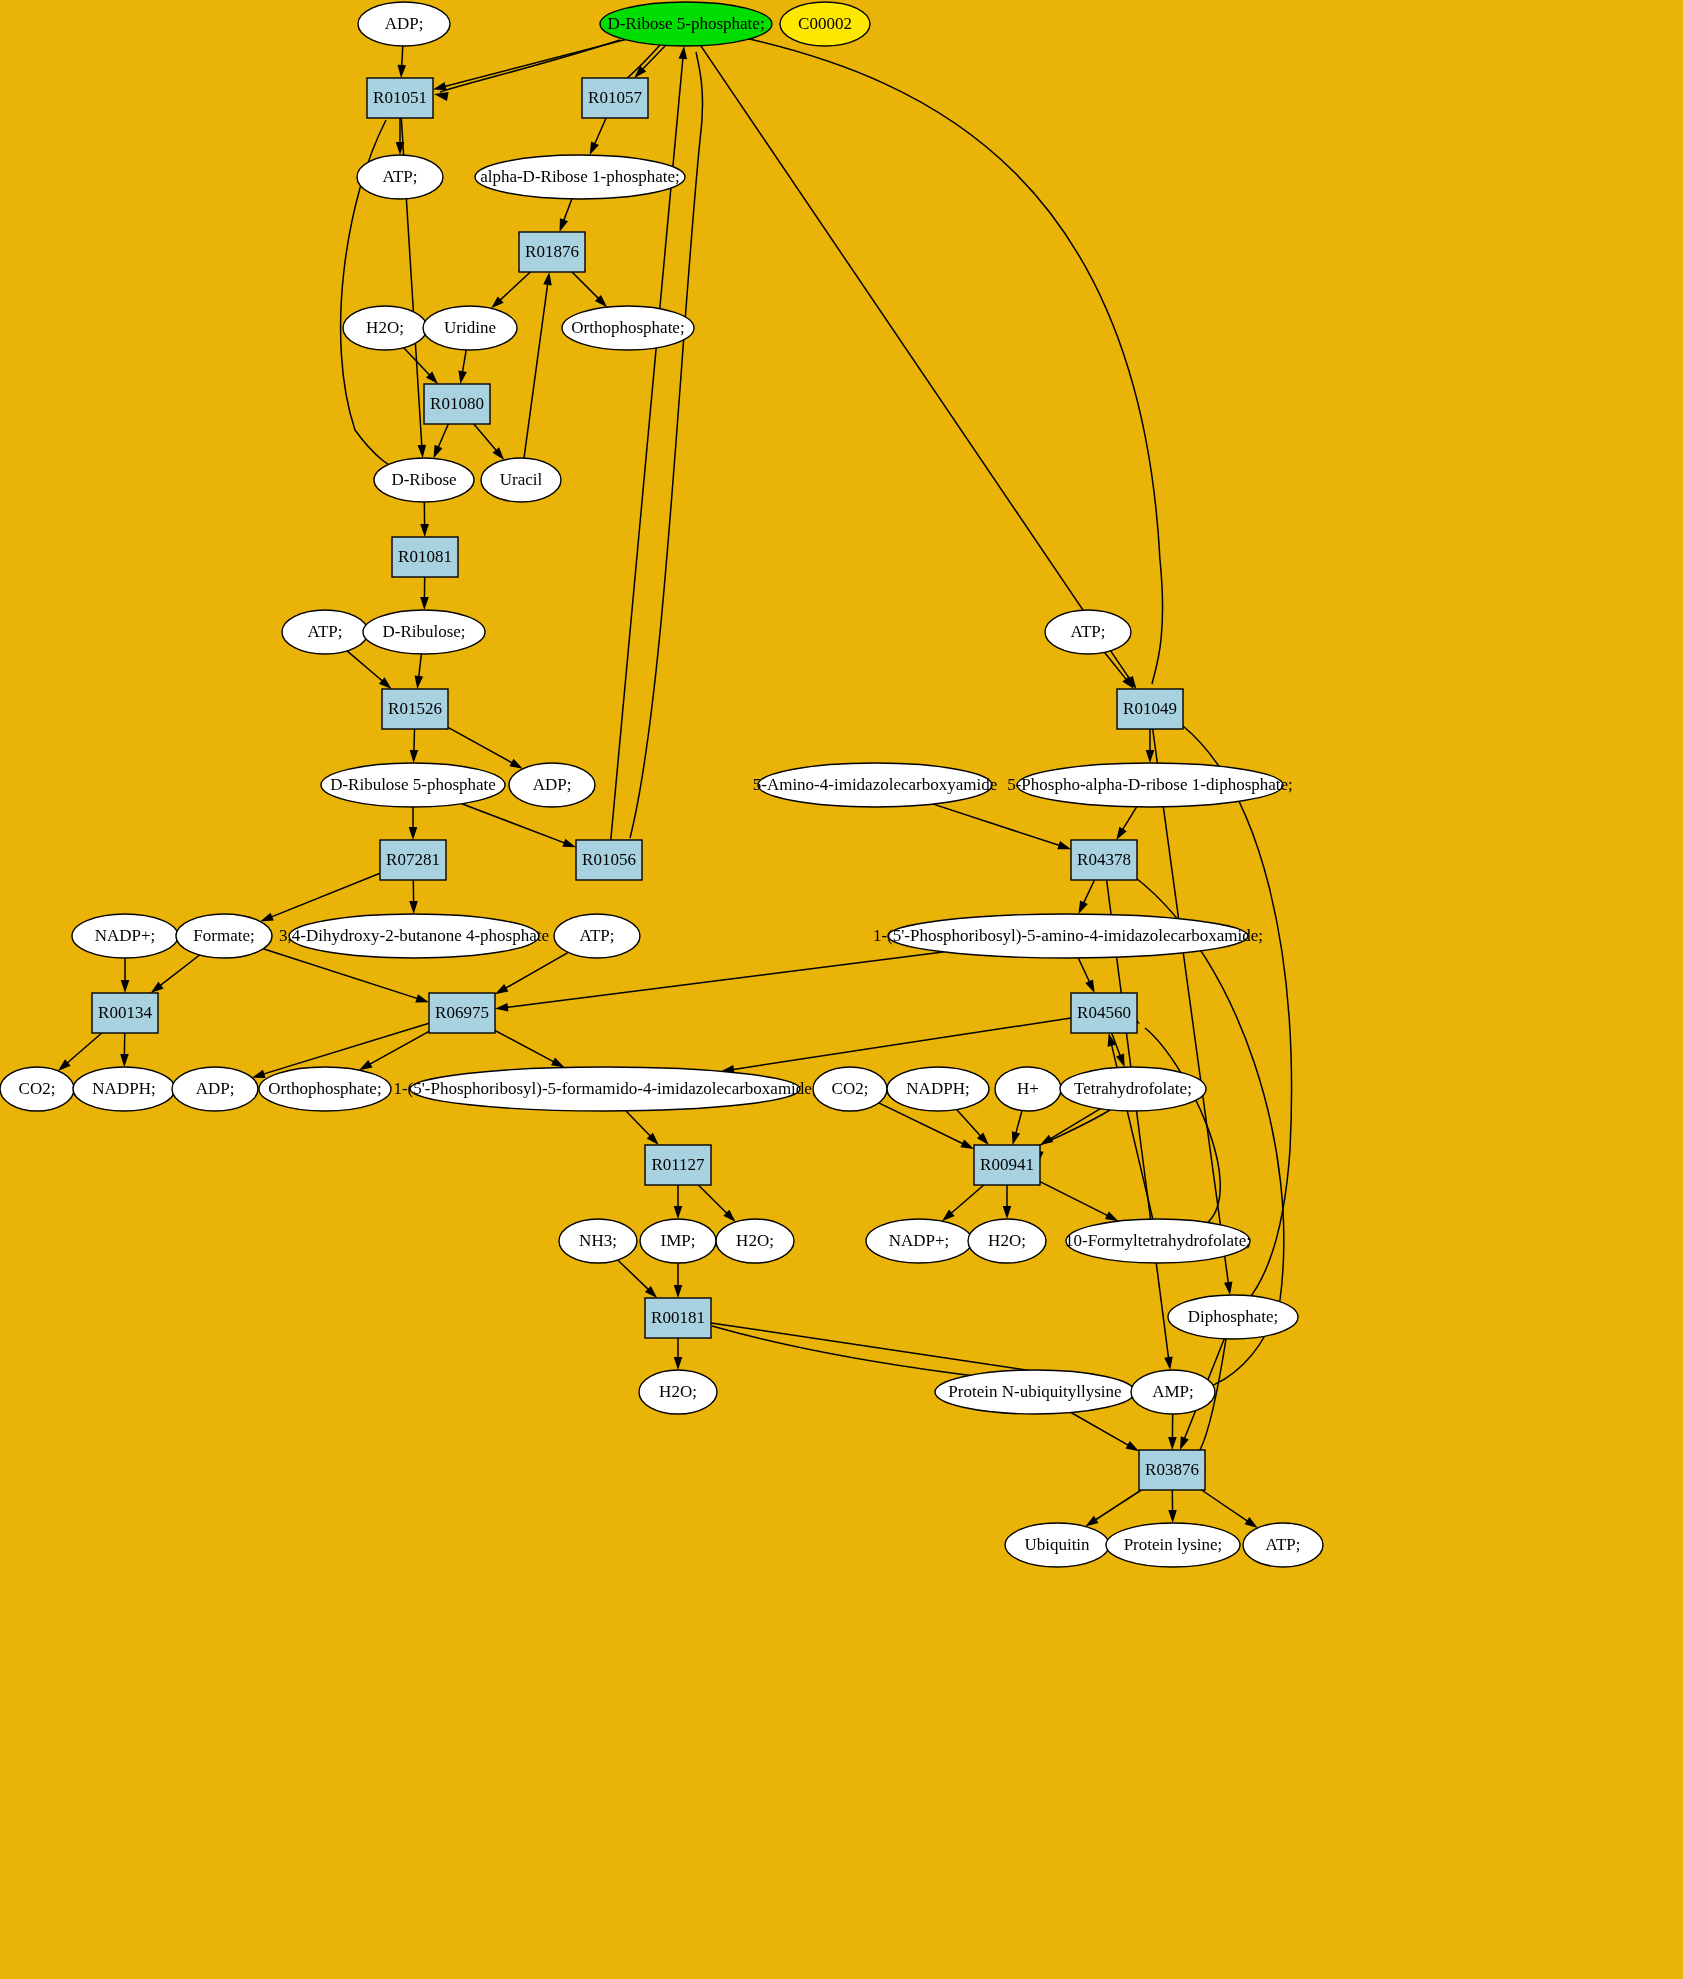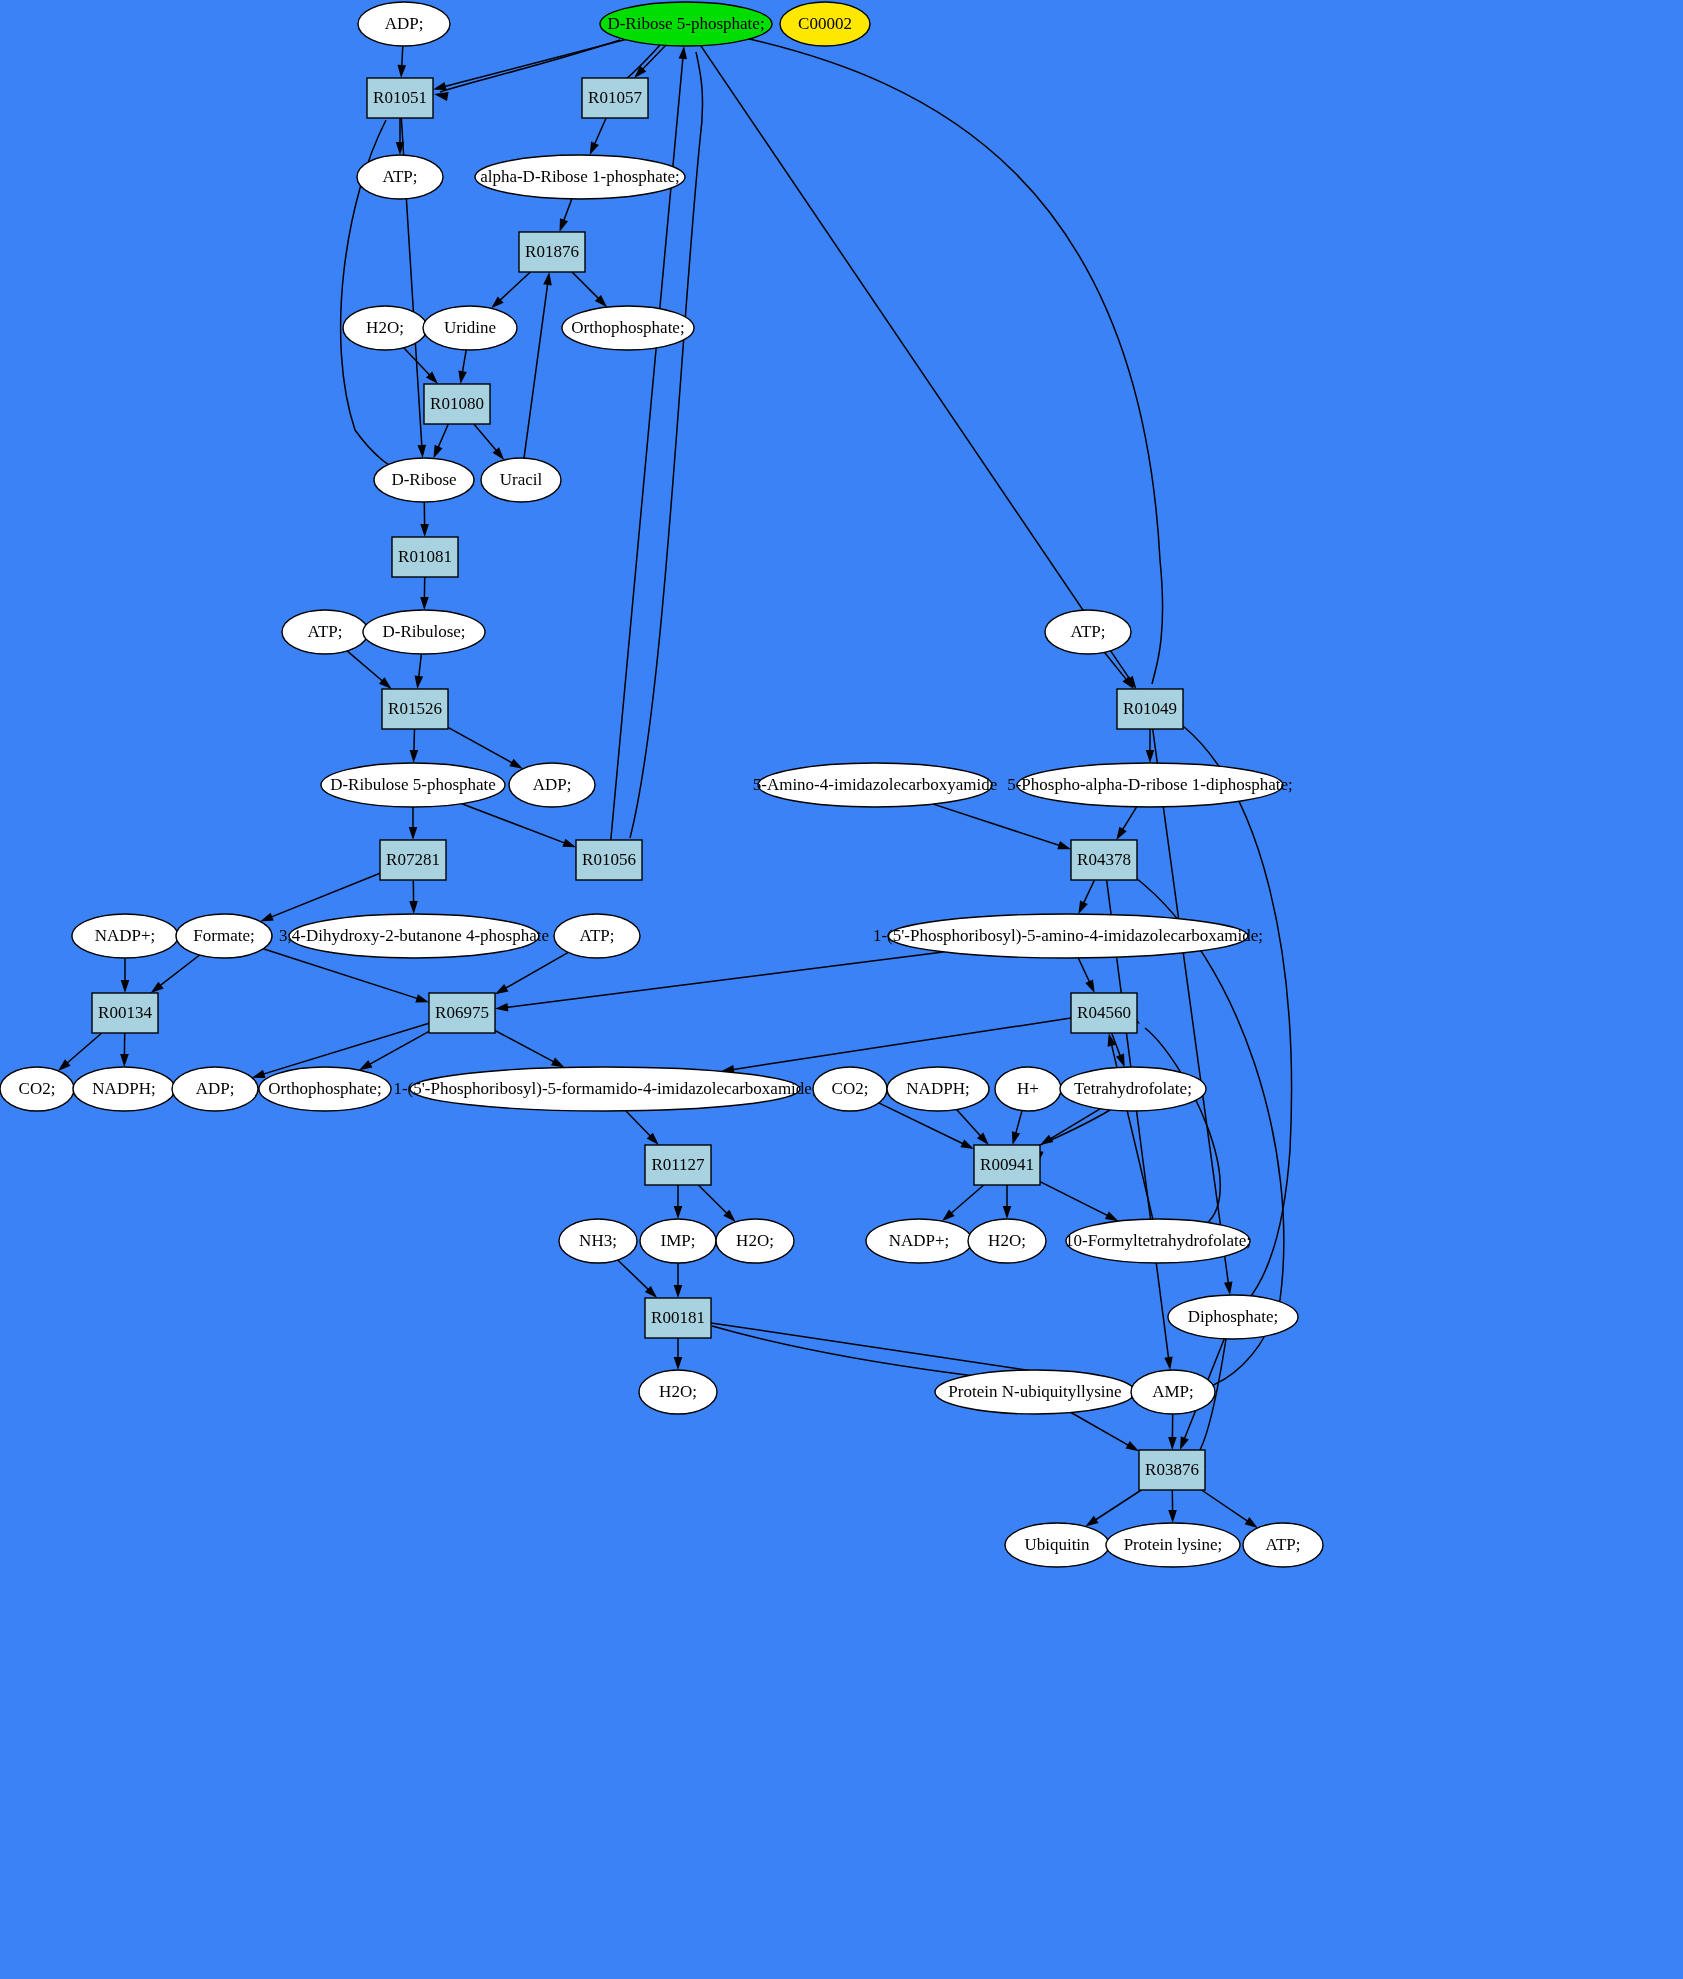--- a/index.html
+++ b/index.html
@@ -1,16 +1,16 @@
 <!DOCTYPE html>
 <html><head>
 <meta charset="utf-8">
 <style>
   html,body{margin:0;padding:0;background:#ffffff;}
-  #canvas{position:relative;width:1683px;height:1979px;background:#3b82f6;
+  #canvas{position:relative;width:1683px;height:1979px;background:#eab308;
           font-family:"Liberation Serif","DejaVu Serif",serif;}
   svg#graph{position:absolute;left:0;top:0;width:1683px;height:1979px;}
   .node-ellipse{fill:#ffffff;stroke:#000000;stroke-width:1.4;}
   .node-ellipse.compound-highlight{fill:#00dd00;}
   .node-ellipse.compound-cofactor{fill:#ffe800;}
   .node-rect{fill:#a9d2e0;stroke:#000000;stroke-width:1.4;}
   .node-label{font-family:"Liberation Serif","DejaVu Serif",serif;
               font-size:17px;fill:#000;text-anchor:middle;dominant-baseline:middle;}
   .edge-path{fill:none;stroke:#000000;stroke-width:1.5;}
   .edge-head{fill:#000000;stroke:none;}

